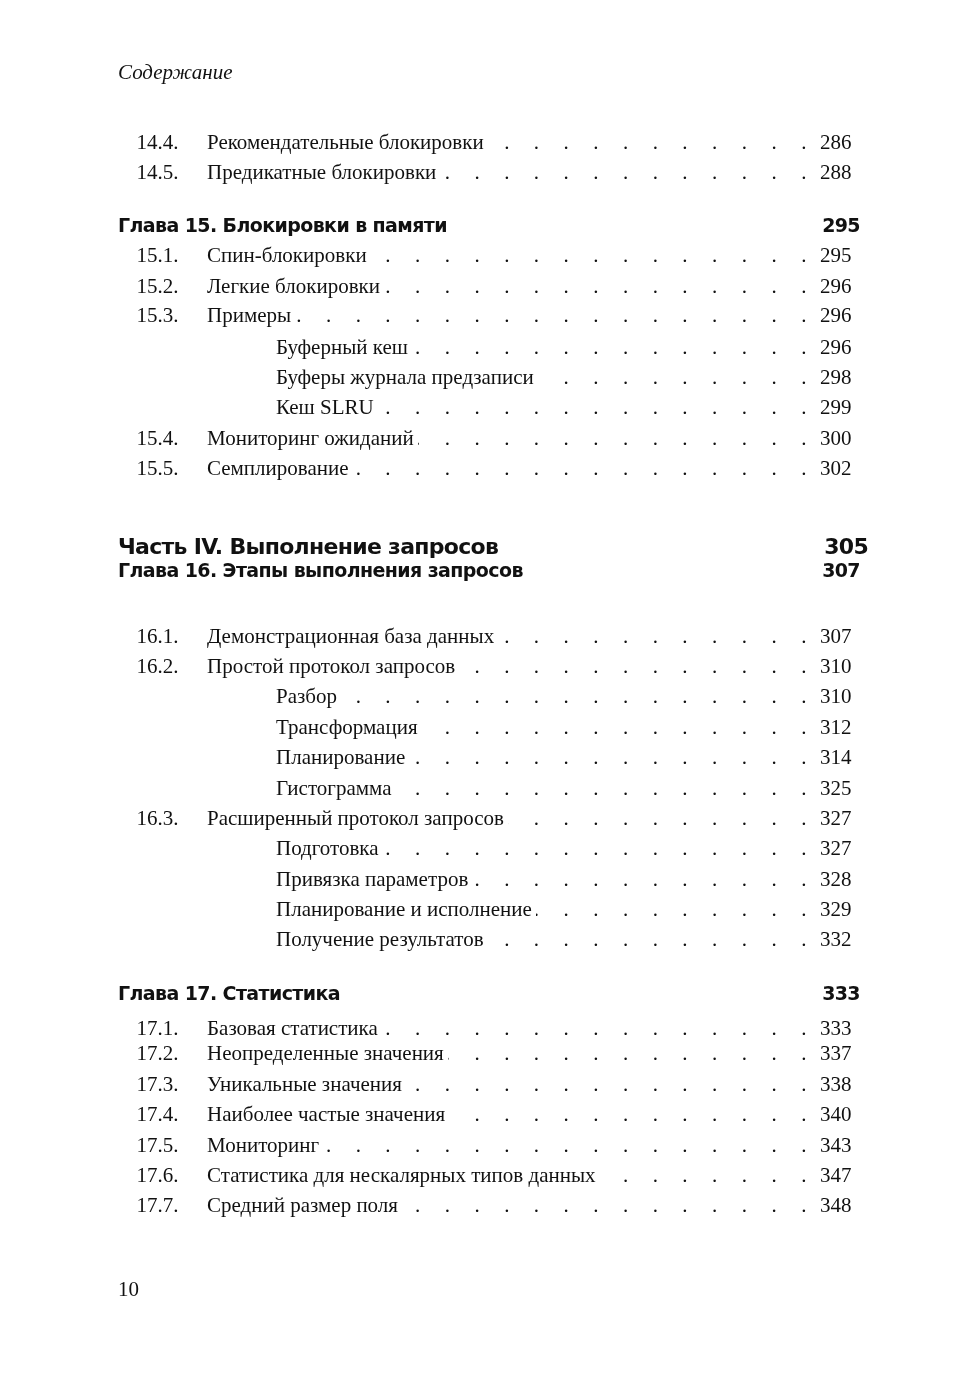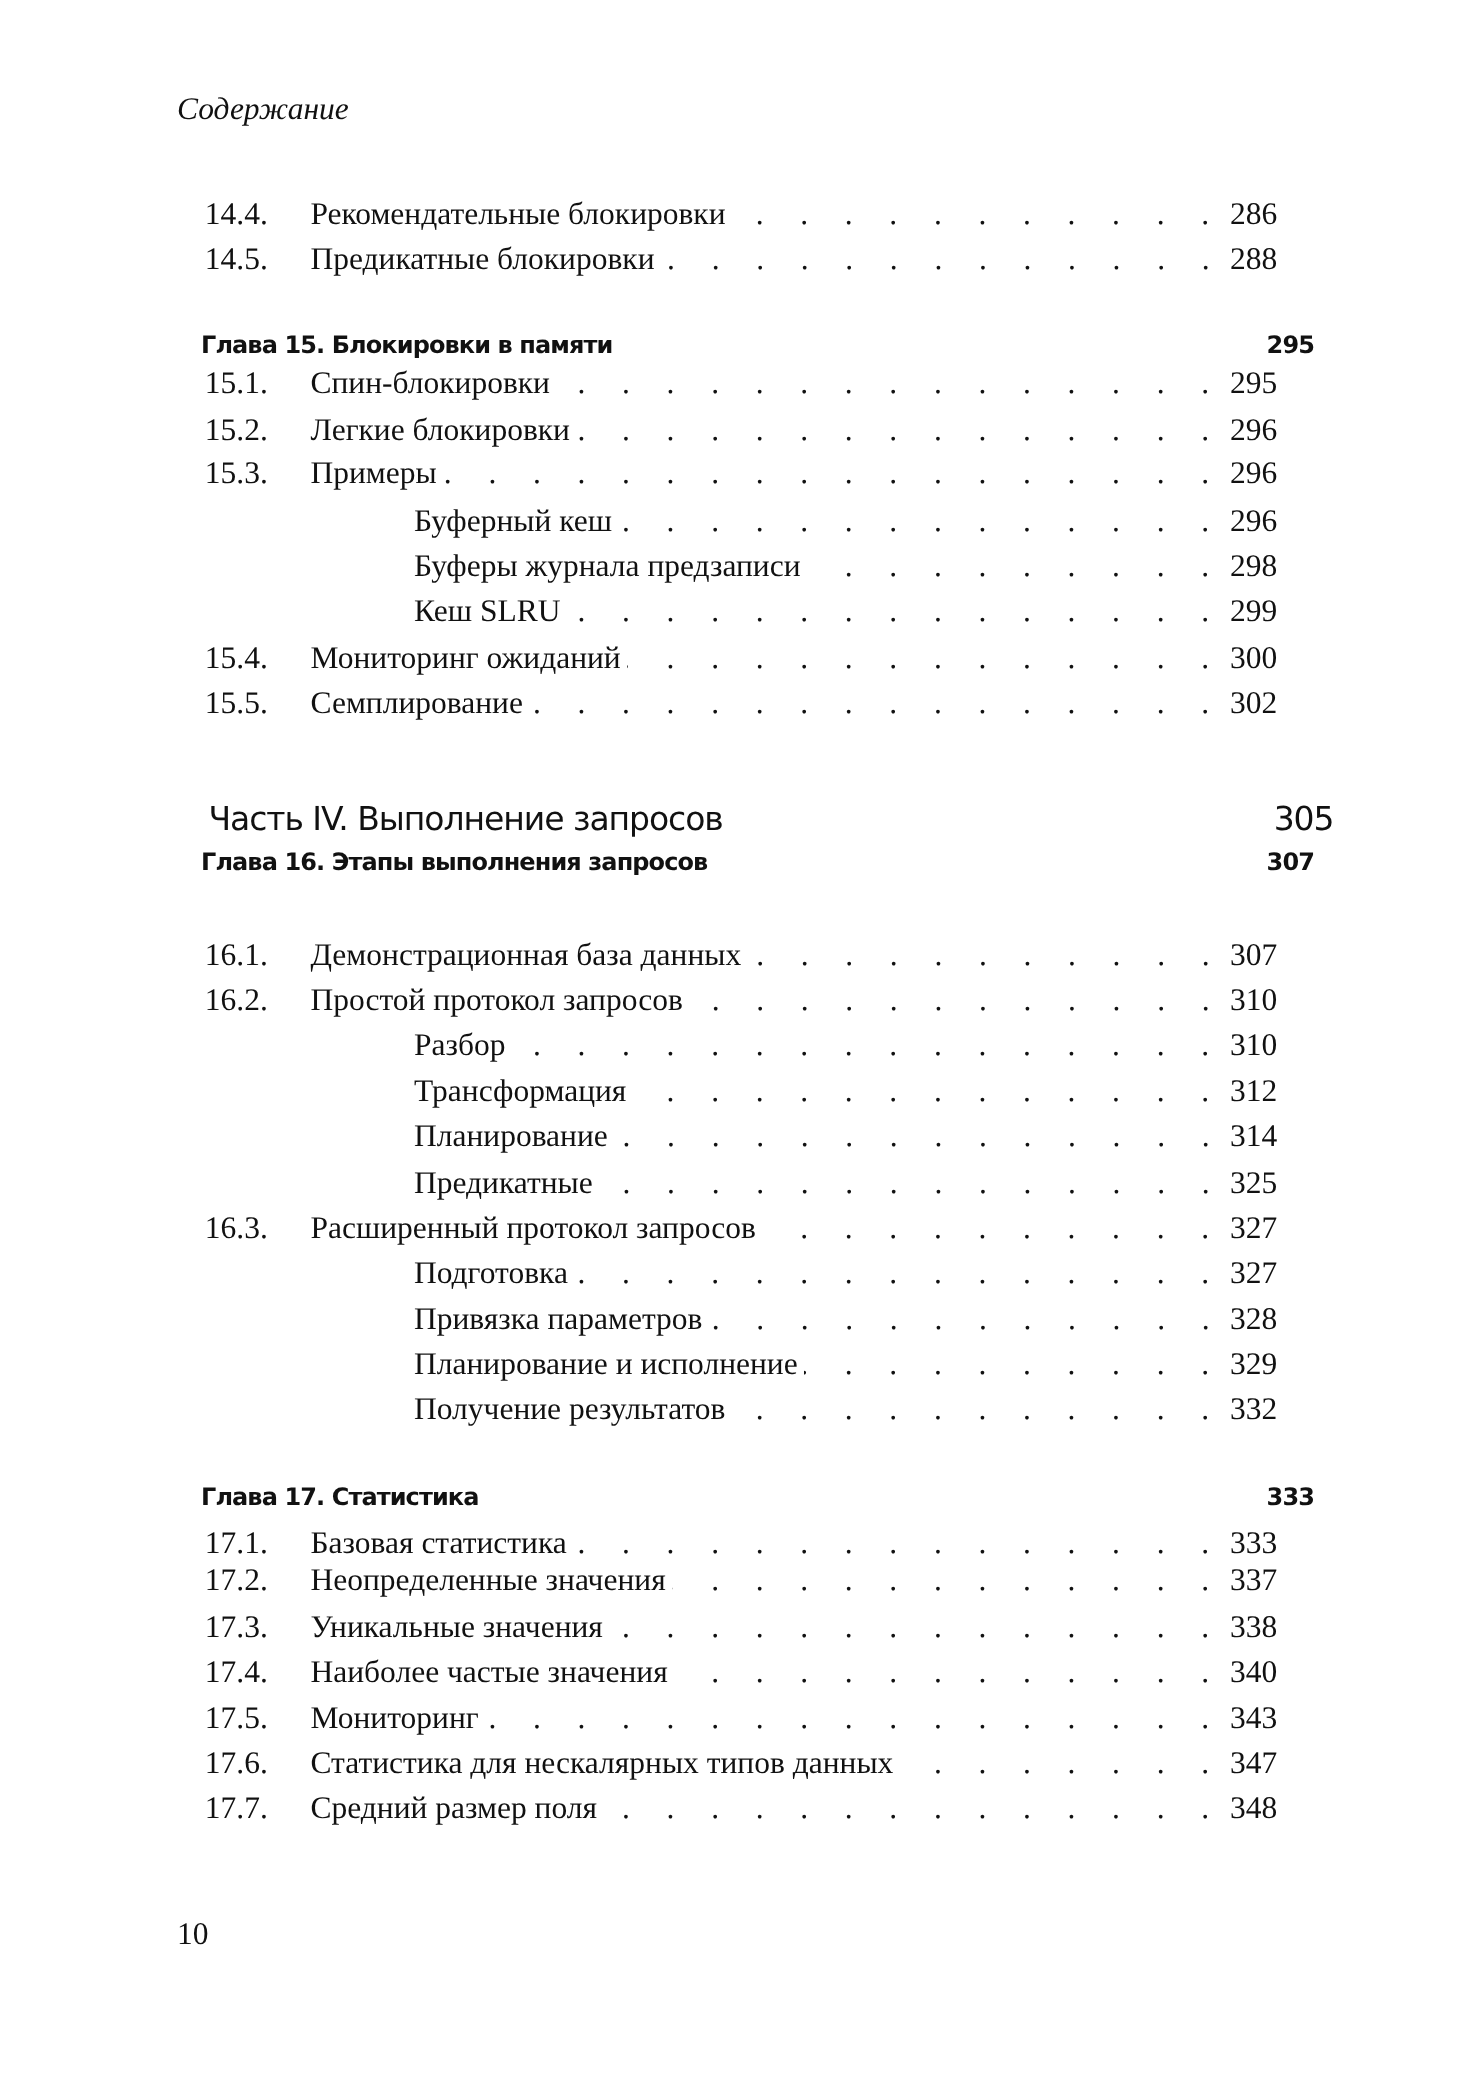--- a/index.html
+++ b/index.html
@@ -17,27 +17,27 @@
   .row .num { width: 79px; text-align: center; padding-right: 0; flex: 0 0 auto; box-sizing: border-box; }
   .row .title { white-space: nowrap; flex: 0 0 auto; padding-left: 10px; background: #fff; }
   .row.sub .title { padding-left: 79px; }
   .row .dots {
     flex: 1 1 auto; overflow: hidden; white-space: nowrap; margin: 0 4px;
     letter-spacing: 9.6px; direction: rtl; text-align: left;
   }
   .row .page { flex: 0 0 38px; text-align: left; }
   .chapter {
     position: absolute; left: 0; width: 742px; height: 28px;
-    display: flex; justify-content: space-between; align-items: flex-end;
-    font-family: "DejaVu Sans", sans-serif; font-weight: bold; font-size: 16px; letter-spacing: -0.6px; margin-left: 16px;
+    display: flex; justify-content: space-between; align-items: center;
+    font-family: "DejaVu Sans", sans-serif; font-weight: bold; font-size: 19px; letter-spacing: -0.6px;
   }
   .part {
     position: absolute; left: 0; width: 750px; height: 34px;
     display: flex; justify-content: space-between; align-items: baseline;
-    font-family: "DejaVu Sans", sans-serif; font-weight: normal; font-size: 22px; letter-spacing: -0.7px; margin-left: 21px;
+    font-family: "DejaVu Sans", sans-serif; font-weight: bold; font-size: 22px; letter-spacing: -0.7px;
   }
   .folio {
     position: absolute; left: 118px; top: 1277px;
     font-family: "Liberation Serif", serif; font-size: 21px; text-align: right;
   }
 </style>
 </head>
 <body>
 
 <div class="running-head">Содержание</div>
@@ -144,21 +144,21 @@
     <span class="page">312</span>
   </div>
   <div class="row sub" style="top:742px">
     <span class="num"></span>
     <span class="title">Планирование</span>
     <span class="dots">. . . . . . . . . . . . . . . . . . . . . . . . . . . . . . . . . . . . . . . . . . . . . . . . . . . . . . . . . . . . . . . . . . . . . . .</span>
     <span class="page">314</span>
   </div>
   <div class="row sub" style="top:773px">
     <span class="num"></span>
-    <span class="title">Предикатные</span>
+    <span class="title">Гистограмма</span>
     <span class="dots">. . . . . . . . . . . . . . . . . . . . . . . . . . . . . . . . . . . . . . . . . . . . . . . . . . . . . . . . . . . . . . . . . . . . . . .</span>
     <span class="page">325</span>
   </div>
   <div class="row" style="top:803px">
     <span class="num">16.3.</span>
     <span class="title">Расширенный протокол запросов</span>
     <span class="dots">. . . . . . . . . . . . . . . . . . . . . . . . . . . . . . . . . . . . . . . . . . . . . . . . . . . . . . . . . . . . . . . . . . . . . . .</span>
     <span class="page">327</span>
   </div>
   <div class="row sub" style="top:833px">

